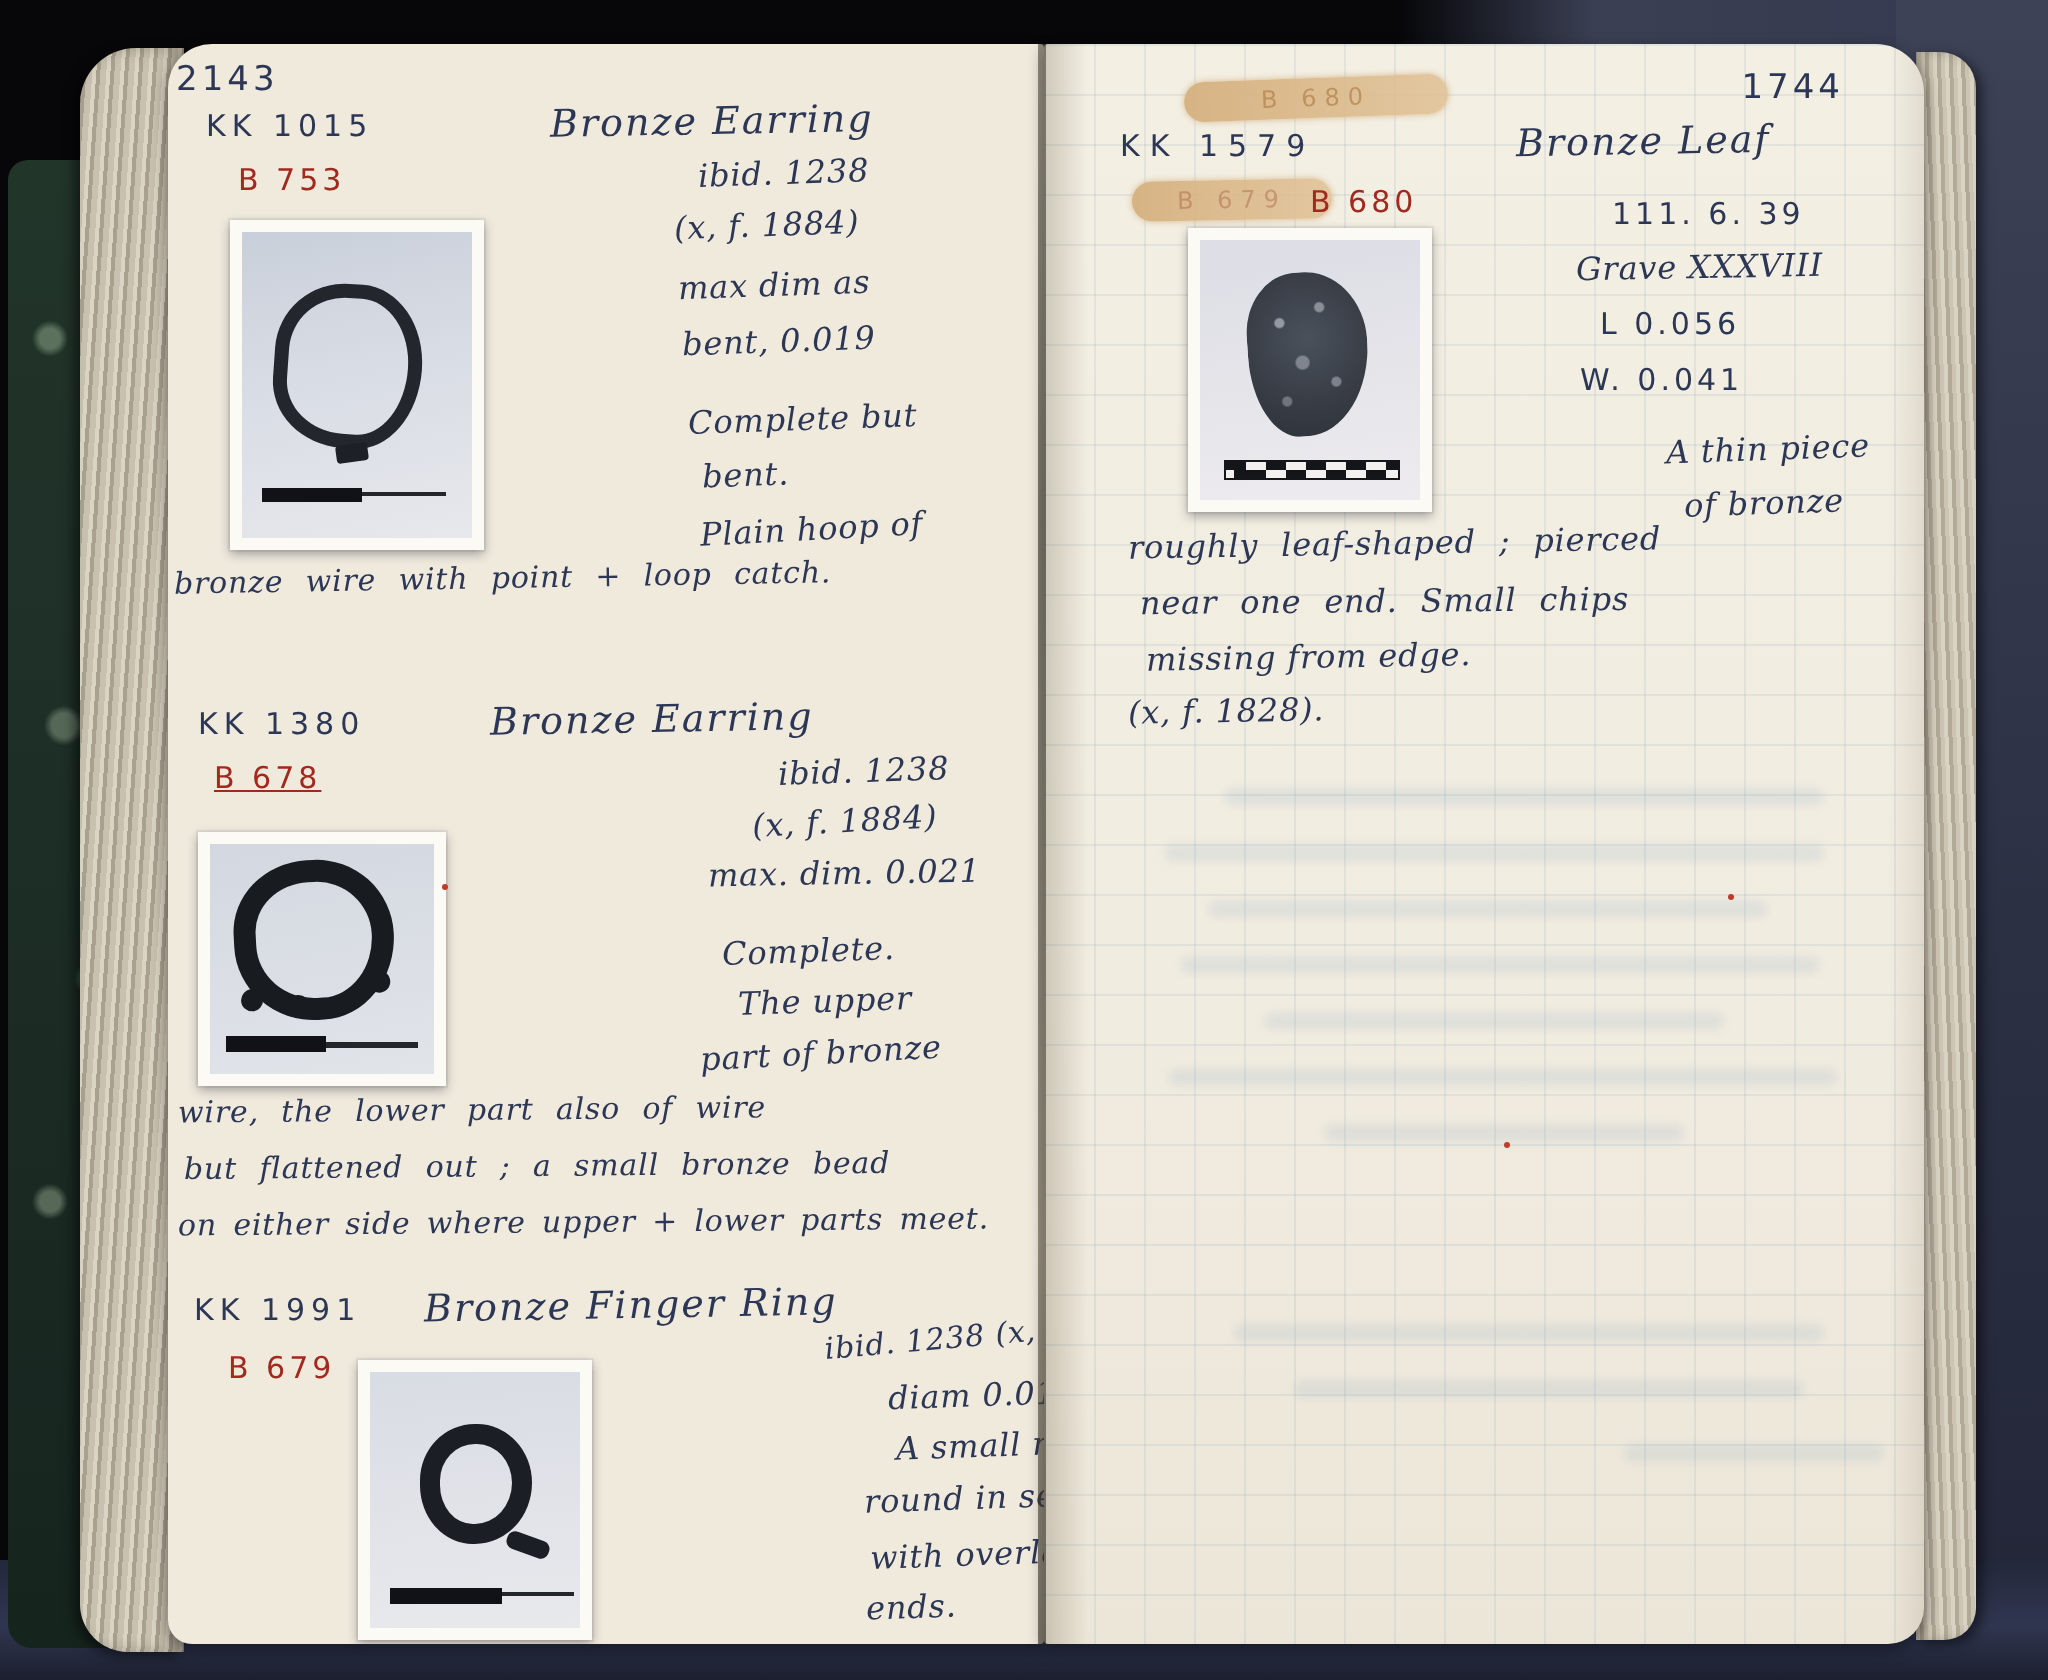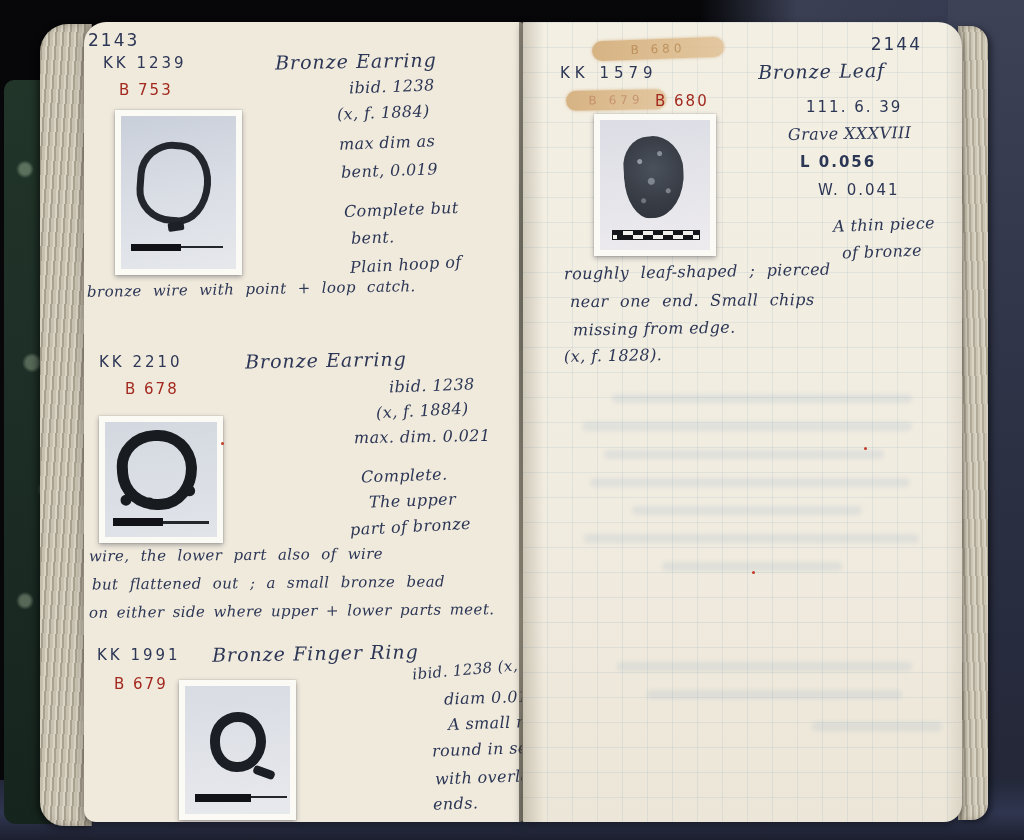--- a/index.html
+++ b/index.html
@@ -107,21 +107,21 @@
   <div class="fabric-topright"></div>
   <div class="fabric-right"></div>
   <div class="fabric-bottom"></div>
   <div class="cover-left"></div>
   <div class="stack-left"></div>
   <div class="stack-right"></div>
 
   <div class="page page-left">
     <span class="t pageno" style="left:4px;top:8px;">2143</span>
 
-    <span class="t hp" style="left:19px;top:32px;">KK 1239</span>
+    <span class="t hp" style="left:19px;top:32px;">KK 1015</span>
     <span class="t hp red" style="left:35px;top:59px;letter-spacing:2px;">B 753</span>
     <span class="t hw title" style="left:191px;top:28px;transform:rotate(-1deg);">Bronze Earring</span>
 
     <div class="photo" style="left:31px;top:88px;width:115px;height:153px;">
       <div class="photo-inner inner-cool">
         <div class="ring" style="left:16px;top:26px;width:74px;height:82px;border:7px solid #23262c;
              border-radius:52% 48% 46% 54%/46% 54% 56% 44%;transform:rotate(4deg);"></div>
         <div class="ring" style="left:47px;top:106px;width:16px;height:9px;background:#1d2026;border-radius:2px;transform:rotate(-8deg);"></div>
         <div class="sb" style="left:10px;top:128px;width:94px;height:8px;">
           <div class="sb-solid" style="width:50px;height:7px;"></div>
@@ -132,22 +132,22 @@
 
     <span class="t hw" style="left:265px;top:55px;transform:rotate(-2deg);">ibid. 1238</span>
     <span class="t hw" style="left:253px;top:81px;transform:rotate(-2deg);">(x, f. 1884)</span>
     <span class="t hw" style="left:255px;top:111px;transform:rotate(-2deg);">max dim as</span>
     <span class="t hw" style="left:257px;top:139px;transform:rotate(-2deg);">bent, 0.019</span>
     <span class="t hw" style="left:260px;top:178px;transform:rotate(-2deg);">Complete but</span>
     <span class="t hw" style="left:267px;top:206px;transform:rotate(-2deg);">bent.</span>
     <span class="t hw" style="left:266px;top:233px;transform:rotate(-3deg);">Plain hoop of</span>
     <span class="t hw hw-s wide" style="left:3px;top:258px;transform:rotate(-1deg);">bronze wire with point + loop catch.</span>
 
-    <span class="t hp" style="left:15px;top:331px;">KK 2210</span>
-    <span class="t hp red" style="left:41px;top:358px;letter-spacing:2px;">B 678</span>
+    <span class="t hp" style="left:15px;top:331px;">KK 1380</span>
+    <span class="t hp red" style="left:23px;top:358px;letter-spacing:2px;text-decoration:underline;">B 678</span>
     <span class="t hw title" style="left:161px;top:327px;transform:rotate(-1deg);">Bronze Earring</span>
 
     <span class="t hw" style="left:305px;top:354px;transform:rotate(-2deg);">ibid. 1238</span>
     <span class="t hw" style="left:292px;top:379px;transform:rotate(-3deg);">(x, f. 1884)</span>
     <span class="t hw" style="left:270px;top:405px;transform:rotate(-1deg);">max. dim. 0.021</span>
 
     <div class="photo" style="left:15px;top:394px;width:112px;height:115px;">
       <div class="photo-inner inner-cool2">
         <div class="ring" style="left:12px;top:8px;width:80px;height:80px;border:11px solid #181b20;
              border-radius:50% 50% 48% 52%/46% 50% 54% 50%;transform:rotate(-3deg);">
@@ -189,39 +189,39 @@
     <span class="t hw" style="left:360px;top:666px;transform:rotate(-2deg);">diam 0.016</span>
     <span class="t hw" style="left:364px;top:691px;transform:rotate(-2deg);">A small ring,</span>
     <span class="t hw" style="left:348px;top:717px;transform:rotate(-2deg);">round in section</span>
     <span class="t hw" style="left:351px;top:745px;transform:rotate(-2deg);">with overlapping</span>
     <span class="t hw" style="left:349px;top:772px;transform:rotate(-2deg);">ends.</span>
 
     <div class="speck" style="left:137px;top:420px;"></div>
   </div>
 
   <div class="page page-right">
-    <span class="t pageno" style="right:40px;top:12px;">2144</span>
+    <span class="t pageno" style="right:40px;top:12px;">1744</span>
 
     <div class="smudge" style="left:70px;top:17px;width:132px;transform:rotate(-2deg);">
       <span class="smudge-text">B 680</span>
     </div>
 
     <span class="t hp" style="left:38px;top:42px;letter-spacing:5px;">KK 1579</span>
 
     <div class="smudge" style="left:44px;top:68px;width:100px;transform:rotate(-1deg);">
       <span class="smudge-text2">B 679</span>
     </div>
     <span class="t hp red" style="left:133px;top:70px;letter-spacing:2px;">B 680</span>
 
     <span class="t hw title" style="left:236px;top:38px;transform:rotate(-1deg);">Bronze Leaf</span>
 
     <span class="t hp" style="left:284px;top:76px;letter-spacing:2px;">111. 6. 39</span>
     <span class="t hw" style="left:266px;top:102px;transform:rotate(-1deg);">Grave XXXVIII</span>
-    <span class="t hp" style="left:278px;top:131px;letter-spacing:2px;font-weight:bold;">L 0.056</span>
-    <span class="t hp" style="left:296px;top:159px;letter-spacing:2px;text-align:right;">W. 0.041</span>
+    <span class="t hp" style="left:278px;top:131px;letter-spacing:2px;">L 0.056</span>
+    <span class="t hp" style="left:268px;top:159px;letter-spacing:2px;text-align:right;">W. 0.041</span>
 
     <div class="photo" style="left:72px;top:92px;width:110px;height:130px;">
       <div class="photo-inner inner-pale">
         <div class="ring" style="left:24px;top:16px;width:60px;height:82px;transform:rotate(-4deg);
              border-radius:46% 54% 58% 42%/40% 46% 60% 54%;
              background:
                radial-gradient(circle at 28% 30%, rgba(215,220,228,.55) 0 2px, transparent 3px),
                radial-gradient(circle at 62% 22%, rgba(210,214,222,.5) 0 2px, transparent 3px),
                radial-gradient(circle at 45% 55%, rgba(200,205,215,.45) 0 3px, transparent 4px),
                radial-gradient(circle at 72% 68%, rgba(205,210,218,.45) 0 2px, transparent 3px),

